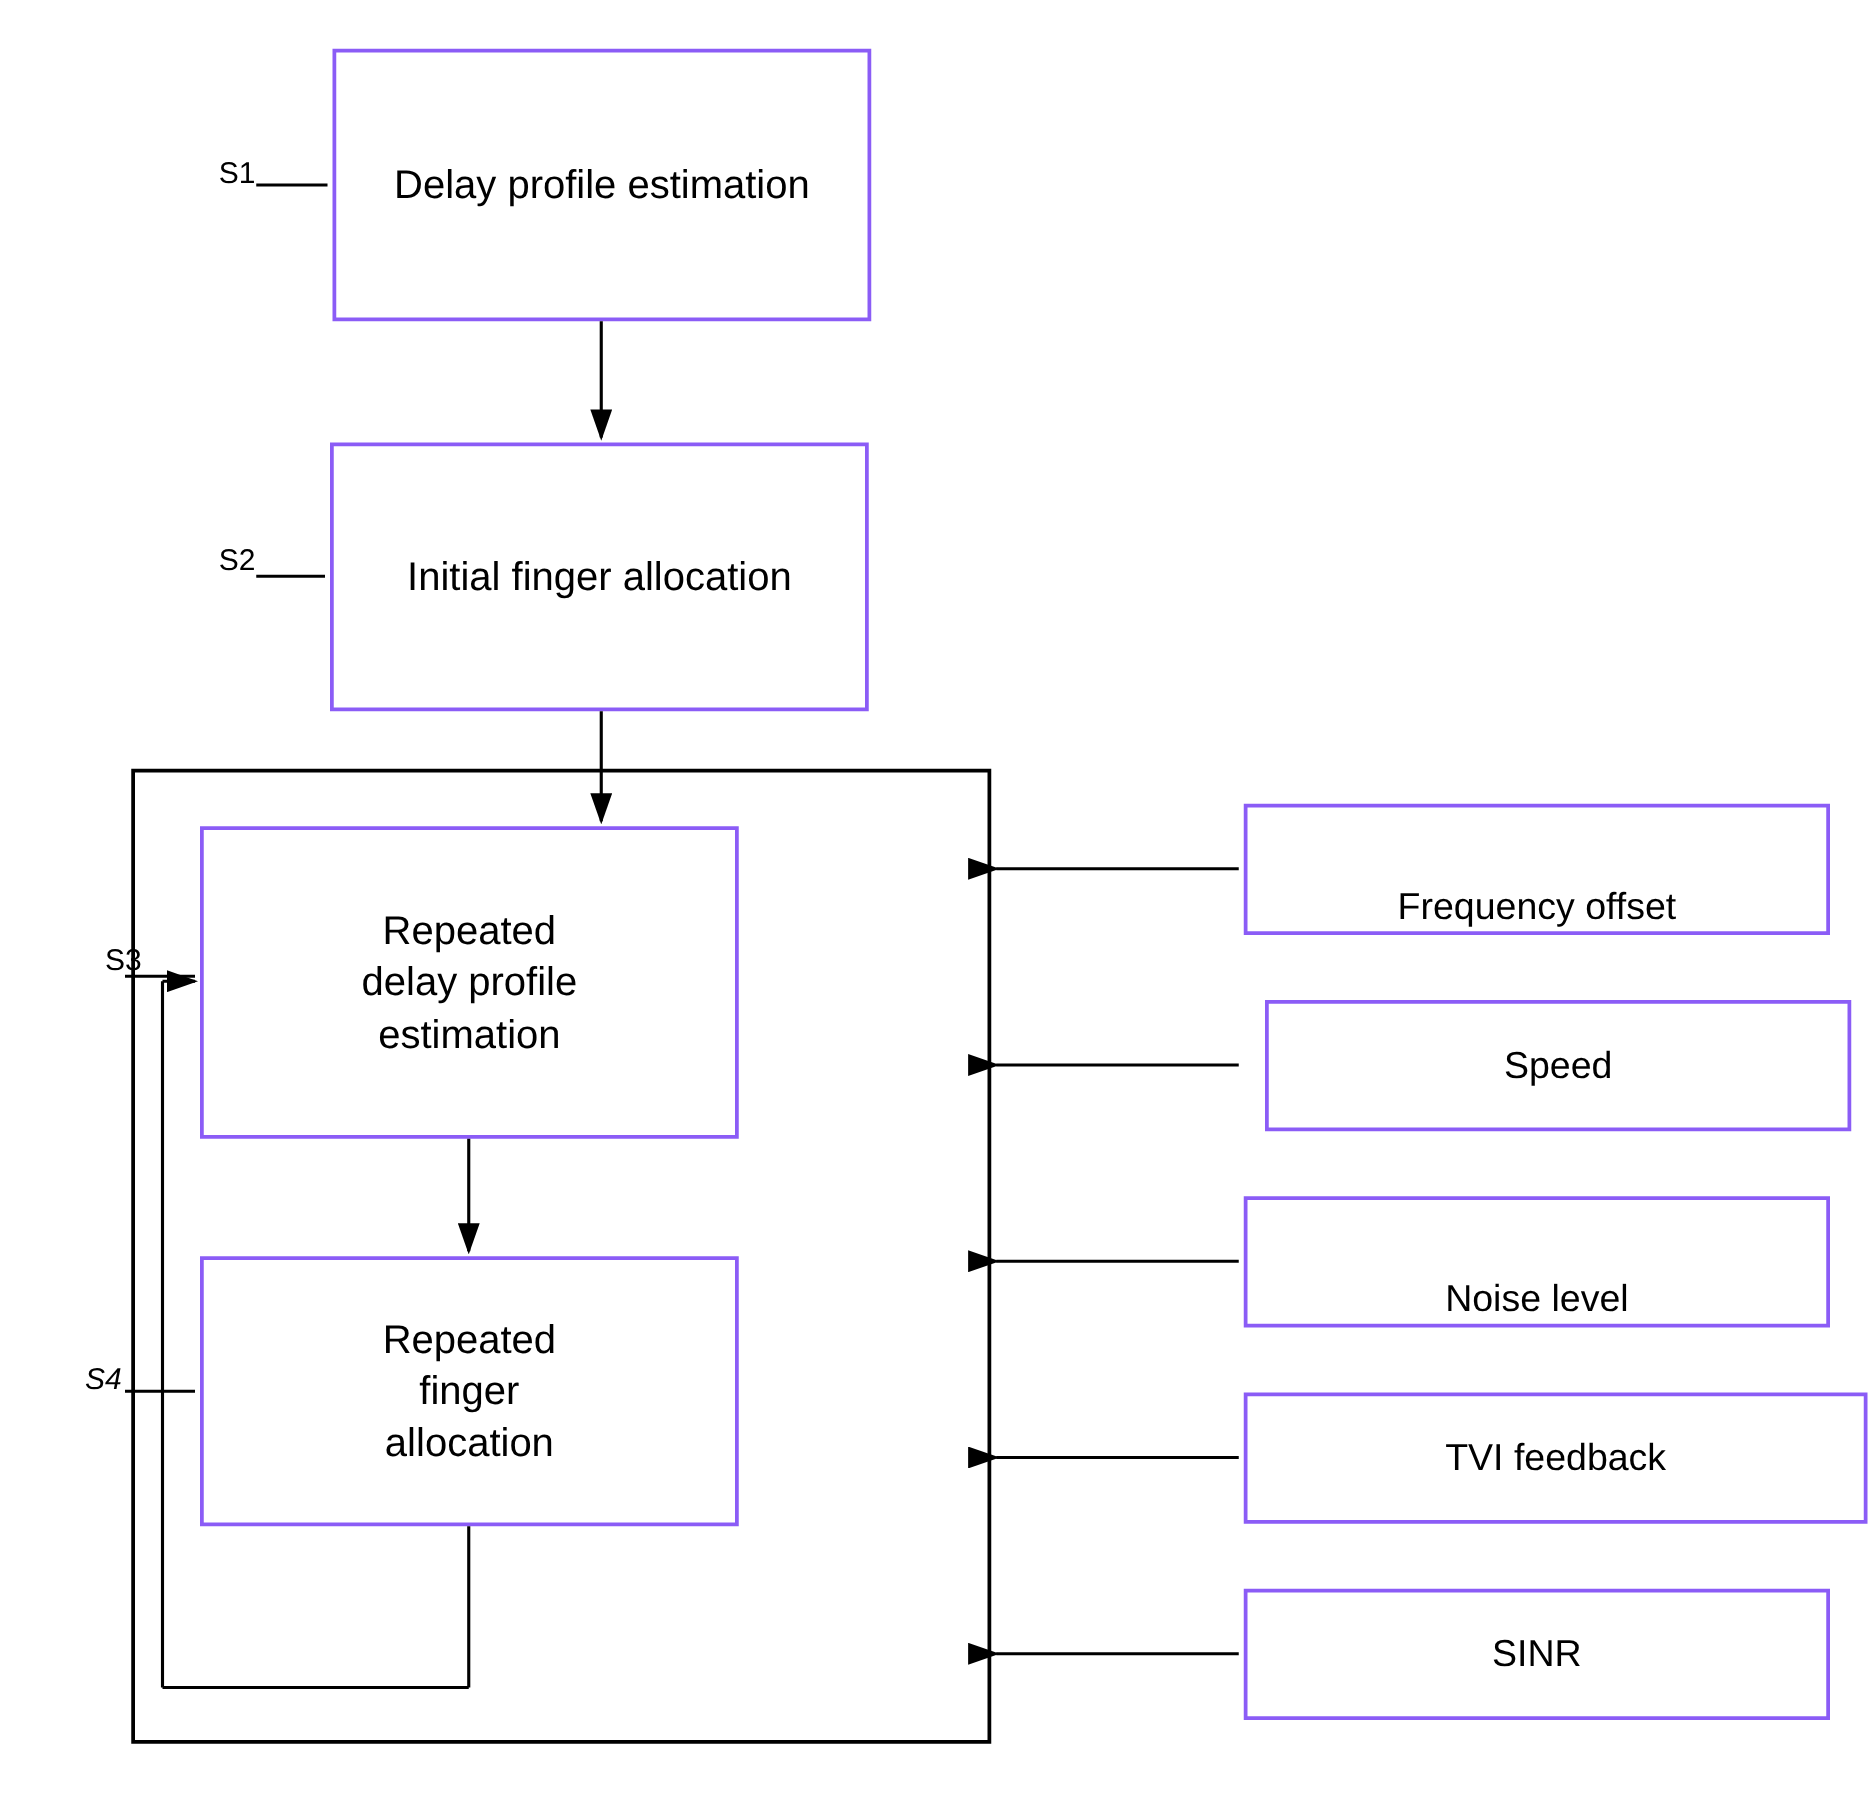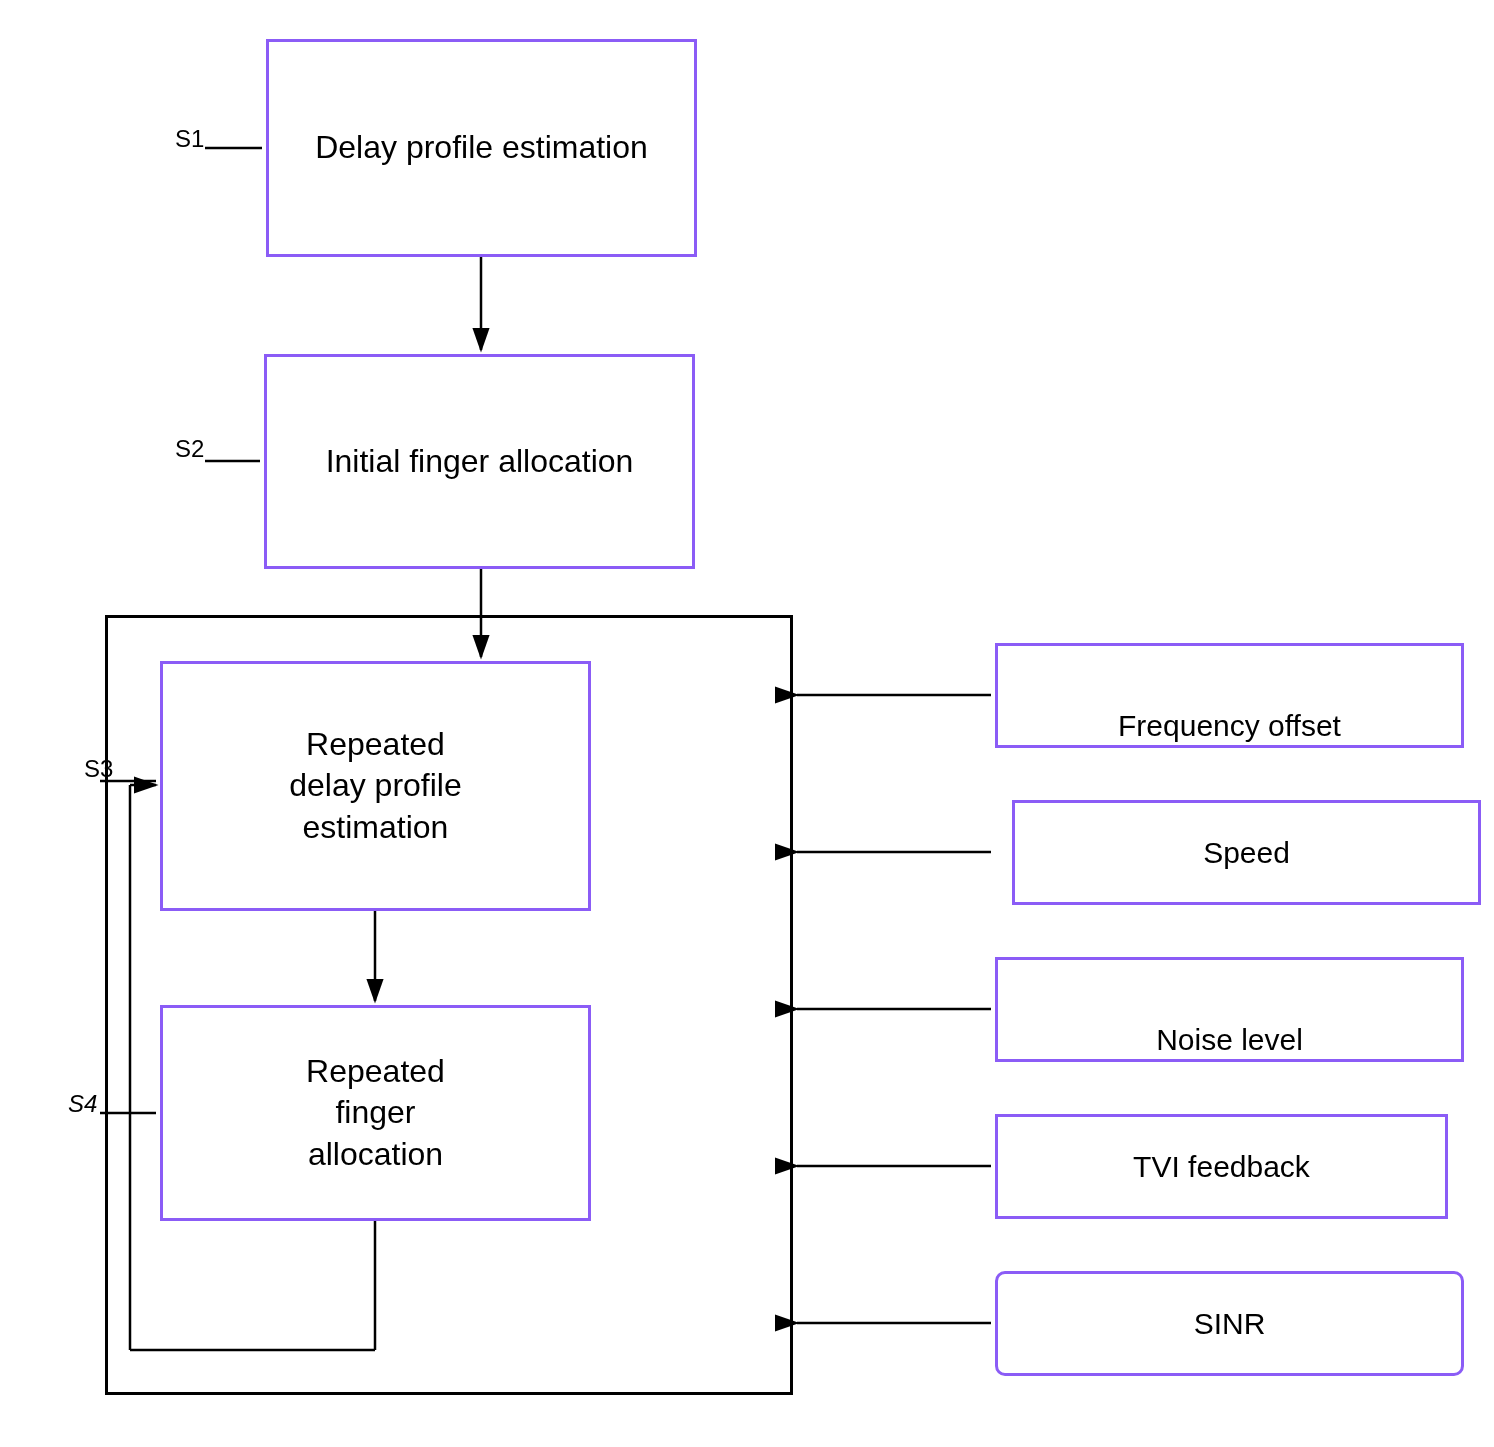--- a/index.html
+++ b/index.html
@@ -86,25 +86,25 @@
   </div>
 
   <div class="box" style="left: 995px; top: 800px; width: 469px; height: 105px; font-size: 30px; margin-left: 17px;">
     <span>Speed</span>
   </div>
 
   <div class="box" style="left: 995px; top: 957px; width: 469px; height: 105px; font-size: 30px; align-items: flex-end;">
     <span>Noise level</span>
   </div>
 
-  <div class="box" style="left: 995px; top: 1114px; width: 453px; height: 105px; font-size: 30px;">
+  <div class="box" style="left: 995px; top: 1114px; width: 499px; height: 105px; font-size: 30px;">
     <span>TVI feedback</span>
   </div>
 
-  <div class="box" style="left: 995px; top: 1271px; width: 469px; height: 105px; font-size: 30px; border-radius: 10px;">
+  <div class="box" style="left: 995px; top: 1271px; width: 469px; height: 105px; font-size: 30px;">
     <span>SINR</span>
   </div>
 
   <div class="step-label" style="left: 175px; top: 125px;">S1</div>
   <div class="step-label" style="left: 175px; top: 435px;">S2</div>
   <div class="step-label" style="left: 84px; top: 755px; text-align: right;">S3</div>
   <div class="step-label" style="left: 68px; top: 1090px; font-style: italic;">S4</div>
 
   <svg class="arrows-svg">
     <defs>

